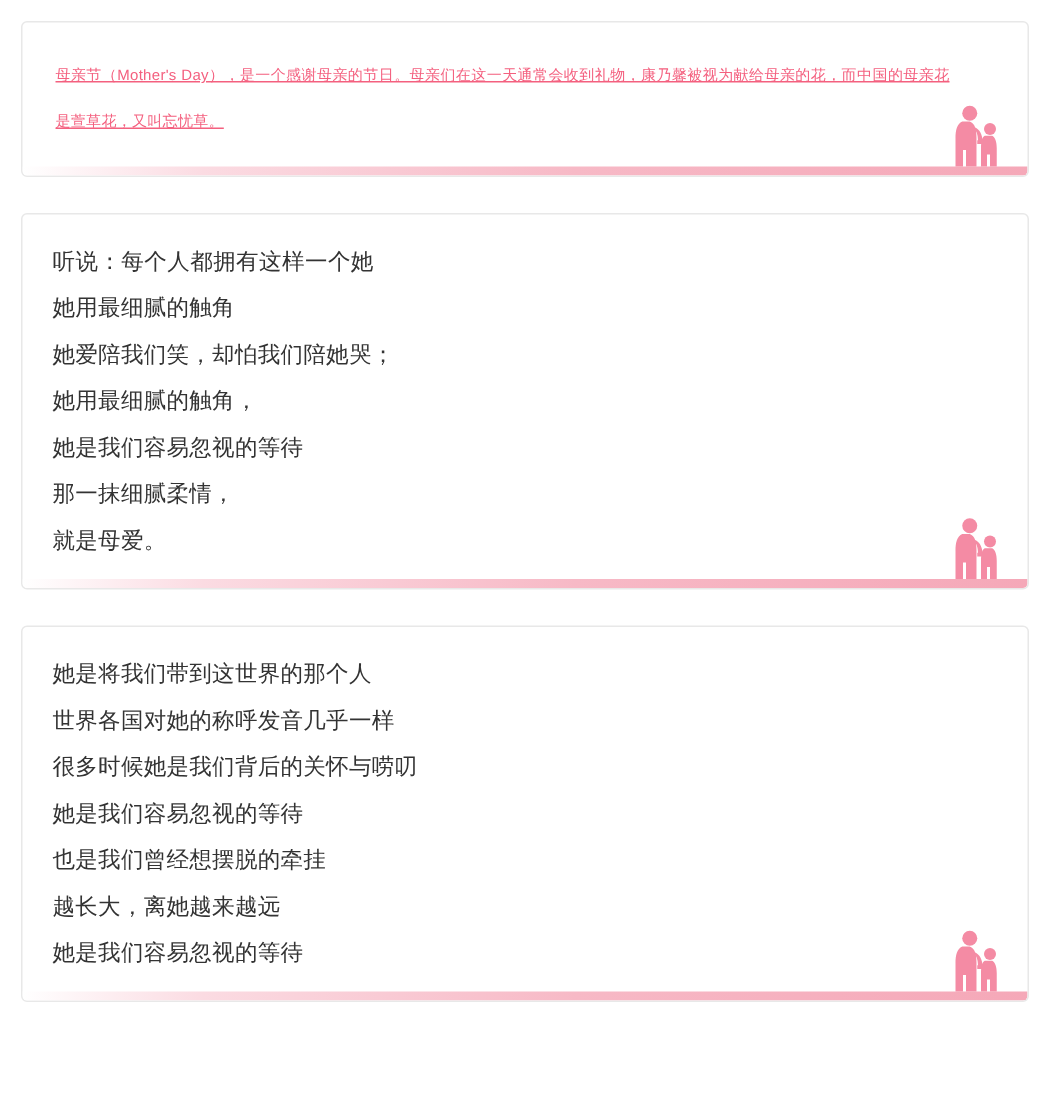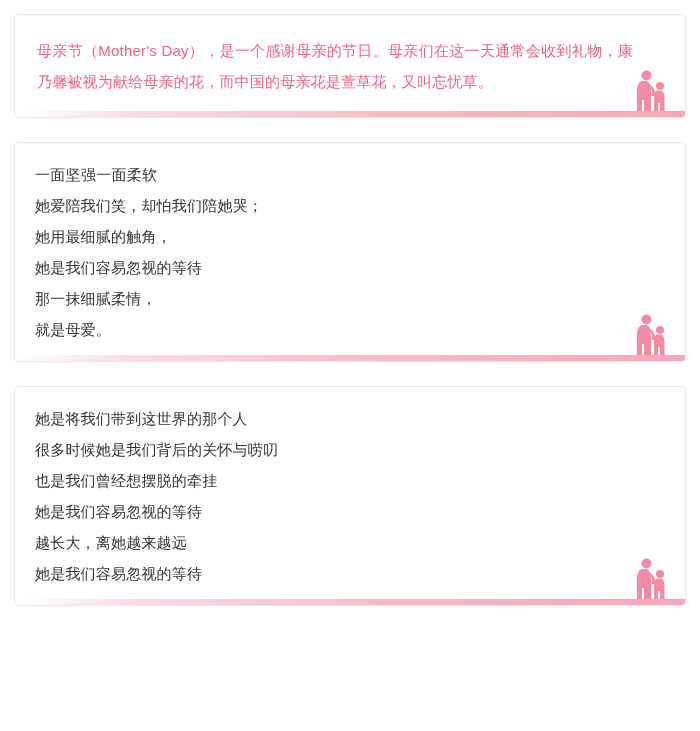--- a/index.html
+++ b/index.html
@@ -31,26 +31,27 @@
   }
   .card-body {
     padding: 16px 20px 10px 20px;
   }
   .card-1 .card-body {
     padding: 20px 22px 14px 22px;
   }
   
   .para {
     color: #f4607f;
-    font-size: 15px;
+    font-size: 10px;
     line-height: 31px;
     letter-spacing: 0.2px;
     margin: 0;
     text-align: justify;
     padding-right: 30px;
+    text-decoration: underline;
   }
   
   .lines {
     list-style: none;
     margin: 0;
     padding: 0;
   }
   .lines li {
     color: #333333;
     font-size: 15px;
@@ -110,21 +111,22 @@
           </g>
         </svg>
       </div>
       <div class="bar"></div>
     </div>
   </div>
 
   <div class="card card-2">
     <div class="card-body">
       <ul class="lines">
-        <li>一面坚强一面柔软</li>
+        <li>听说：每个人都拥有这样一个她</li>
+        <li>她用最细腻的触角</li>
         <li>她爱陪我们笑，却怕我们陪她哭；</li>
         <li>她用最细腻的触角，</li>
         <li>她是我们容易忽视的等待</li>
         <li>那一抹细腻柔情，</li>
         <li>就是母爱。</li>
       </ul>
     </div>
     <div class="bar-wrap">
       <div class="silhouette">
         <svg viewBox="0 0 44 46" width="44" height="46" aria-hidden="true">
@@ -139,23 +141,24 @@
         </svg>
       </div>
       <div class="bar"></div>
     </div>
   </div>
 
   <div class="card card-3">
     <div class="card-body">
       <ul class="lines">
         <li>她是将我们带到这世界的那个人</li>
+        <li>世界各国对她的称呼发音几乎一样</li>
         <li>很多时候她是我们背后的关怀与唠叨</li>
+        <li>她是我们容易忽视的等待</li>
         <li>也是我们曾经想摆脱的牵挂</li>
-        <li>她是我们容易忽视的等待</li>
         <li>越长大，离她越来越远</li>
         <li>她是我们容易忽视的等待</li>
       </ul>
     </div>
     <div class="bar-wrap">
       <div class="silhouette">
         <svg viewBox="0 0 44 46" width="44" height="46" aria-hidden="true">
           <g fill="#f48ba4">
             <circle cx="15.5" cy="8.5" r="5"></circle>
             <path d="M10.5 14 C7 15.5 6 20 6 25 L6 44 L11 44 L11 33 L13 33 L13 44 L20 44 L20 25 C20 19 19 15.5 15.5 14 Z"></path>

